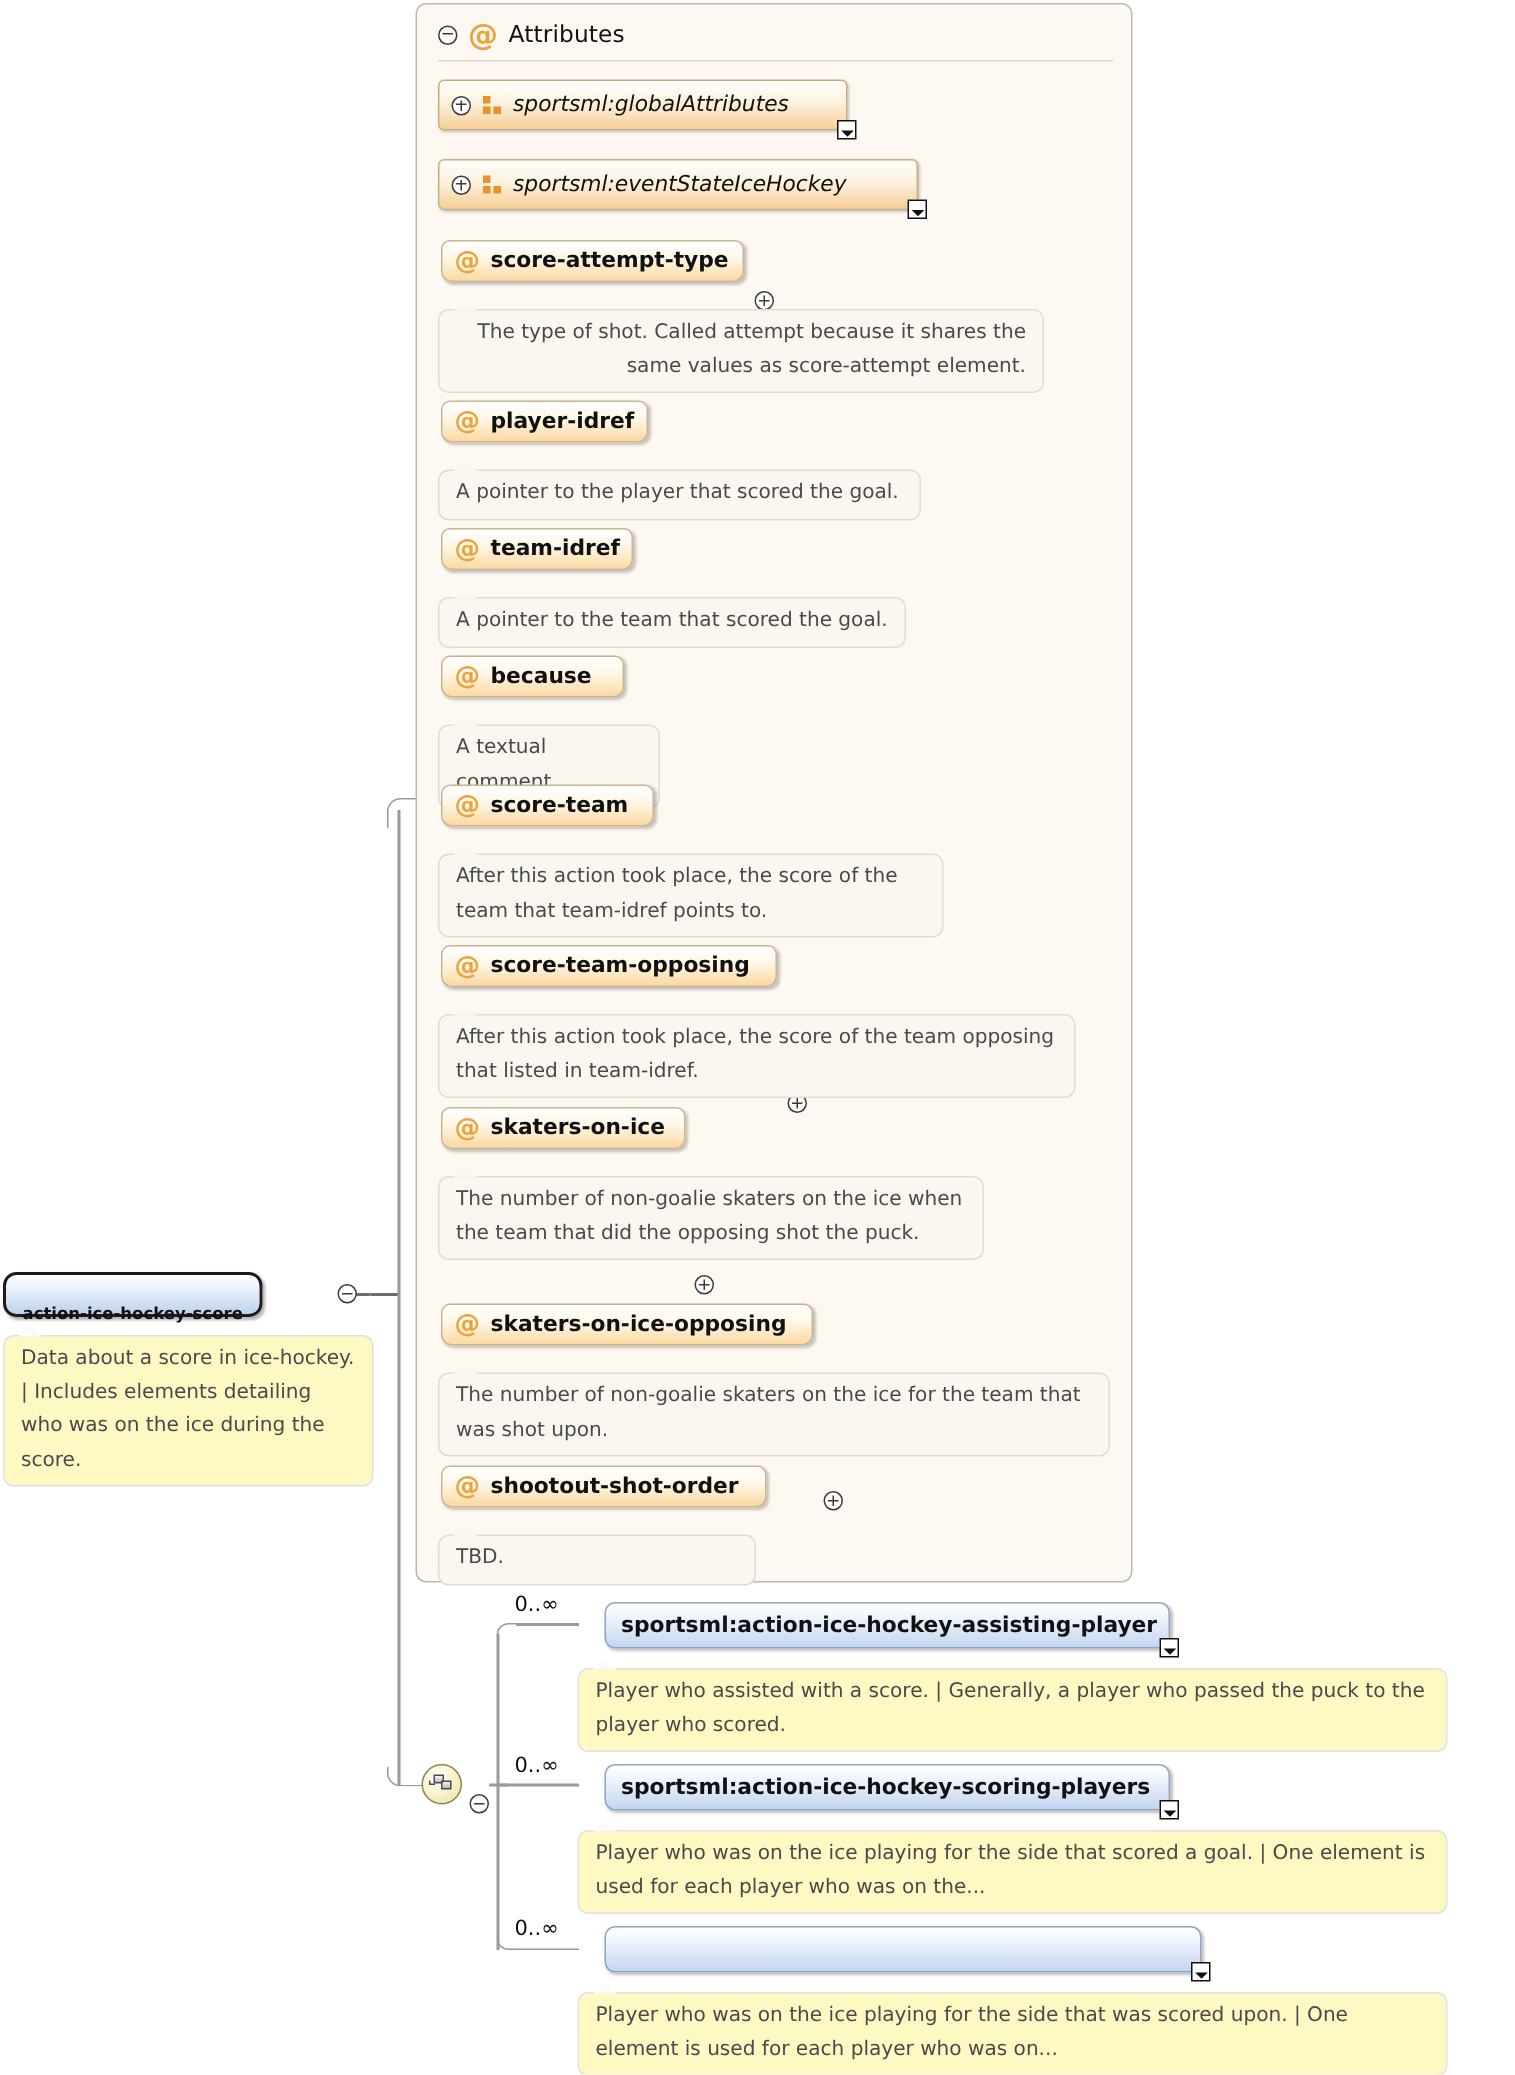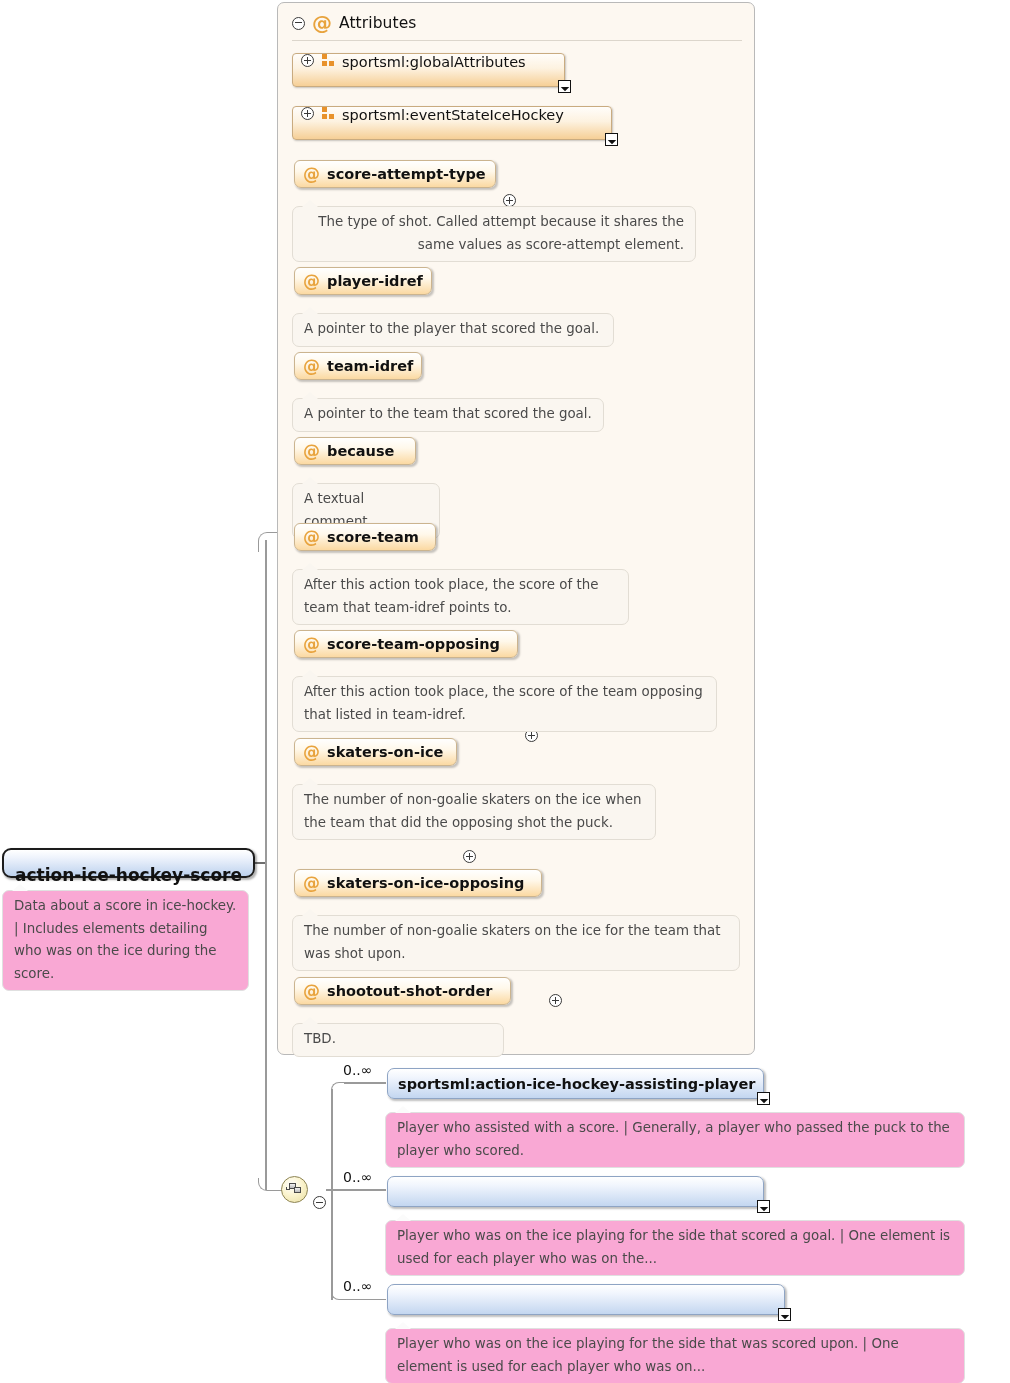--- a/index.html
+++ b/index.html
@@ -43,22 +43,22 @@
   #attrs-title{font-size:15.5px;color:#111;letter-spacing:.1px;}
   #attrs-divider{left:292px;top:40px;width:450px;height:1px;background:#dcd6cc;}
 
   
   .grpref{
     height:34px;
     background:linear-gradient(to bottom,#fffdfa 0%,#fdf2e0 45%,#f6cf96 100%);
     border:1px solid #c9ab80;
     border-radius:4px;
     box-shadow:1px 1px 2px rgba(0,0,0,.22);
-    display:flex;align-items:flex-start;gap:8px;
-    padding:0 10px 0 8px;box-sizing:border-box;
+    display:flex;align-items:center;gap:8px;
+    padding:0 10px 0 8px;box-sizing:border-box;font-style:italic;
   }
   .grpref .lbl{font-size:14.5px;color:#111;white-space:nowrap;}
   .blocks-ico{
     width:12px;height:12px;position:relative;flex:none;
   }
   .blocks-ico i{position:absolute;background:#e8922b;display:block;}
   .blocks-ico i:nth-child(1){left:0;top:0;width:5px;height:5px;}
   .blocks-ico i:nth-child(2){left:0;top:7px;width:5px;height:5px;}
   .blocks-ico i:nth-child(3){left:7px;top:7px;width:5px;height:5px;}
   .ext-arrow{
@@ -103,45 +103,45 @@
     border-left:8px solid transparent;border-right:8px solid transparent;
     border-bottom:7px solid #faf6f0;
   }
   .doc:after{
     content:"";position:absolute;left:8px;top:-8px;
     width:0;height:0;
     border-left:9px solid transparent;border-right:9px solid transparent;
     border-bottom:8px solid #e2ddd4;
     z-index:-1;
   }
-  .doc.white{background:#f9a8d4;border-color:#e0e0e0;}
+  .doc.white{background:#fef9c3;border-color:#e0e0e0;}
   .doc.white:before{border-bottom-color:#fbfbfb;}
   .doc.white:after{border-bottom-color:#e0e0e0;}
 
   
   .elembox{
     height:31px;
     background:linear-gradient(to bottom,#ffffff 0%,#f0f5fd 30%,#c3d6f0 100%);
     border:1px solid #8ea4c4;
     border-radius:7px;
     box-shadow:1.5px 1.5px 2px rgba(0,0,0,.25);
     display:flex;align-items:center;
-    padding:0 10px;box-sizing:border-box;
+    padding:0 10px;box-sizing:border-box;margin-left:16px;
   }
   .elembox .lbl{font-size:14.5px;font-weight:bold;color:#111;white-space:nowrap;}
 
   #root-elem{
     left:2px;top:848px;height:30px;
     background:linear-gradient(to bottom,#ffffff 0%,#eef3fc 30%,#bdd2ee 100%);
     border:2px solid #1c1c1c;
     border-radius:9px;
     box-shadow:1.5px 1.5px 2px rgba(0,0,0,.3);
     display:flex;align-items:center;padding:0 11px;box-sizing:border-box;
   }
-  #root-elem .lbl{font-size:17px;font-weight:bold;color:#111;white-space:nowrap;margin-top:24px;}
+  #root-elem .lbl{font-size:11px;font-weight:bold;color:#111;white-space:nowrap;margin-top:24px;}
 
   
   .line{background:#6e6e6e;position:absolute;}
   .thin-line{background:#9a9a9a;position:absolute;}
 
   .corner{
     position:absolute;
     border-color:#9a9a9a;
     border-style:solid;
     border-width:0;
@@ -334,20 +334,21 @@
 </div>
 <div class="abs circ-plus" style="left:772px;top:1077px;"></div>
 <div class="abs doc white" style="left:385px;top:1112px;width:580px;">
   <span>Player who assisted with a score. | Generally, a player who passed the puck to the player who scored.</span>
 </div>
 
 <div class="abs card" style="left:343px;top:1169px;">
   <span>0..∞</span>
 </div>
 <div class="abs elembox" style="left:387px;top:1176px;width:377px;">
+  <span class="lbl">sportsml:action-ice-hockey-scoring-players</span>
   <span class="ext-arrow" style="right:-7px;bottom:-7px;"></span>
 </div>
 <div class="abs circ-plus" style="left:772px;top:1185px;"></div>
 <div class="abs doc white" style="left:385px;top:1220px;width:580px;">
   <span>Player who was on the ice playing for the side that scored a goal. | One element is used for each player who was on the...</span>
 </div>
 
 <div class="abs card" style="left:343px;top:1278px;">
   <span>0..∞</span>
 </div>

